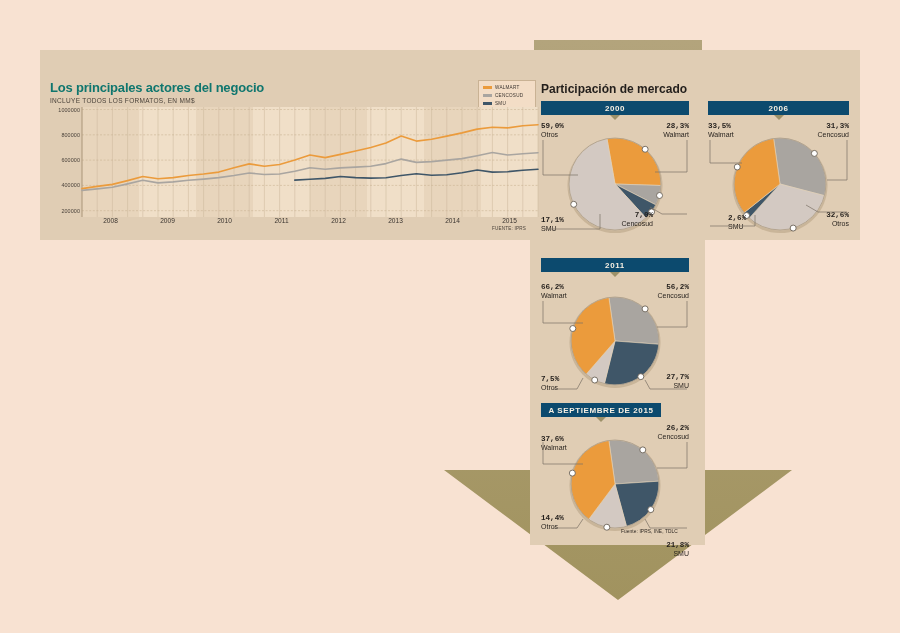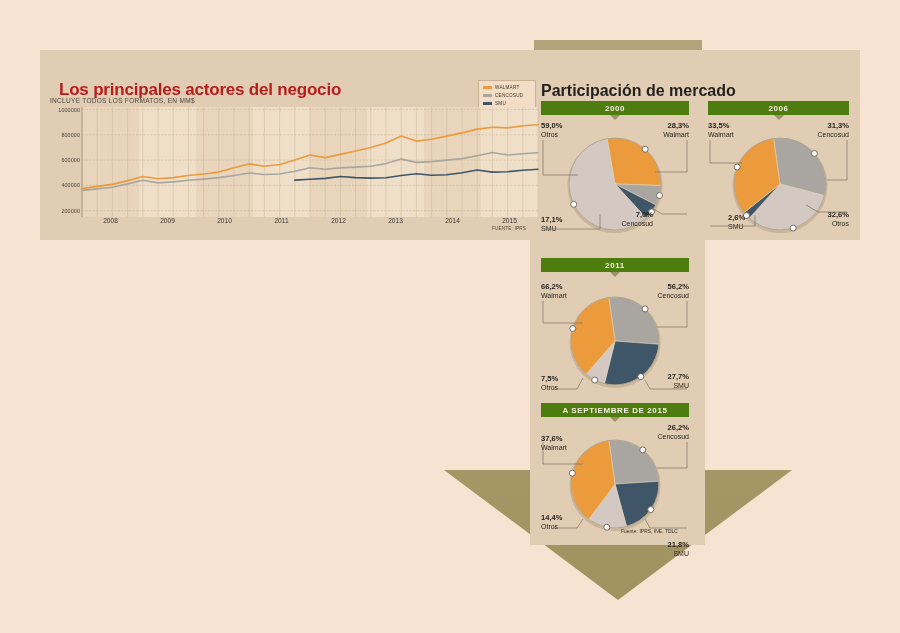--- a/index.html
+++ b/index.html
@@ -21,21 +21,21 @@
     background:#e0cdb4;
   }
   .panel-lower{
     position:absolute;left:530px;top:240px;width:175px;height:305px;
     background:#e0cdb4;
   }
 
   
   .chart-title{
     position:absolute;left:50px;top:80px;
-    font-size:17px;font-weight:bold;color:#b91c1c;letter-spacing:-0.2px;margin-left:9px;
+    font-size:13px;font-weight:bold;color:#0f766e;letter-spacing:-0.2px;
   }
   .chart-sub{
     position:absolute;left:50px;top:97px;
     font-size:6.5px;color:#4a423a;letter-spacing:0.3px;
   }
   .legend{
     position:absolute;left:478px;top:80px;width:58px;
     background:#f3ddc6;border:1px solid #c9b294;
     padding:3px 4px;box-sizing:border-box;
   }
@@ -53,37 +53,37 @@
     width:50px;top:112px;
   }
   .source-left{
     position:absolute;left:492px;top:226px;font-size:4.6px;color:#4a423a;
     letter-spacing:0.2px;
   }
 
   
   .rt-title{
     position:absolute;left:541px;top:82px;
-    font-size:16px;font-weight:bold;color:#231f1c;
+    font-size:12px;font-weight:bold;color:#231f1c;
   }
   .band{
-    position:absolute;height:14px;background:#4d7c0f;
+    position:absolute;height:14px;background:#0c4a6e;
     display:flex;align-items:center;justify-content:center;
   }
   .band span{
     font-size:8px;font-weight:bold;color:#f6efe2;letter-spacing:0.6px;
   }
   .band:after{
     content:"";position:absolute;left:50%;bottom:-5px;margin-left:-5px;
     width:0;height:0;border-left:5px solid transparent;
     border-right:5px solid transparent;border-top:5px solid #9d9169;
   }
 
   .pielabel{position:absolute;font-size:7px;color:#231f1c;line-height:1.12;}
-  .pielabel b{font-size:7.6px;font-weight:bold;display:block;}
+  .pielabel b{font-size:7.6px;font-weight:bold;display:block;font-family:Liberation Mono, monospace;}
   .pielabel .nm{font-size:7px;color:#241f1b;}
   .r{text-align:right;}
 
   .src-pies{
     position:absolute;font-size:4.8px;color:#2d2722;letter-spacing:0.1px;
   }
   svg{display:block;overflow:visible;}
 </style>
 </head>
 <body>
@@ -281,21 +281,21 @@
   </div>
   <div class="pielabel r" style="left:636px;top:373px;width:53px;">
     <b>27,7%</b>
     <span class="nm">SMU</span>
   </div>
   <div class="pielabel" style="left:541px;top:375px;">
     <b>7,5%</b>
     <span class="nm">Otros</span>
   </div>
 
-  <div class="band" style="left:541px;top:403px;width:148px;">
+  <div class="band" style="left:541px;top:403px;width:120px;">
     <span>A SEPTIEMBRE DE 2015</span>
   </div>
   <svg style="position:absolute;left:568px;top:437px;" width="94" height="94" viewBox="0 0 94 94" class="pie">
       <circle cx="47" cy="48.5" r="45.5" fill="#c4b094" opacity="0.85"></circle>
       <path d="M 47 47 L 40.88 3.43 A 44 44 0 0 1 90.91 44.18 Z" fill="#a9a5a0" stroke="#e4d3ba" stroke-width="0.6"></path>
       <path d="M 47 47 L 90.91 44.18 A 44 44 0 0 1 58.54 89.46 Z" fill="#3f5668" stroke="#e4d3ba" stroke-width="0.6"></path>
       <path d="M 47 47 L 58.54 89.46 A 44 44 0 0 1 20.74 82.31 Z" fill="#d3c9c2" stroke="#e4d3ba" stroke-width="0.6"></path>
       <path d="M 47 47 L 20.74 82.31 A 44 44 0 0 1 40.88 3.43 Z" fill="#eb9b3c" stroke="#e4d3ba" stroke-width="0.6"></path>
       <circle cx="47" cy="47" r="44" fill="none" stroke="#b6a headers"></circle>
       <circle cx="47" cy="47" r="44" fill="none" stroke="#a99a86" stroke-width="0.8"></circle>

